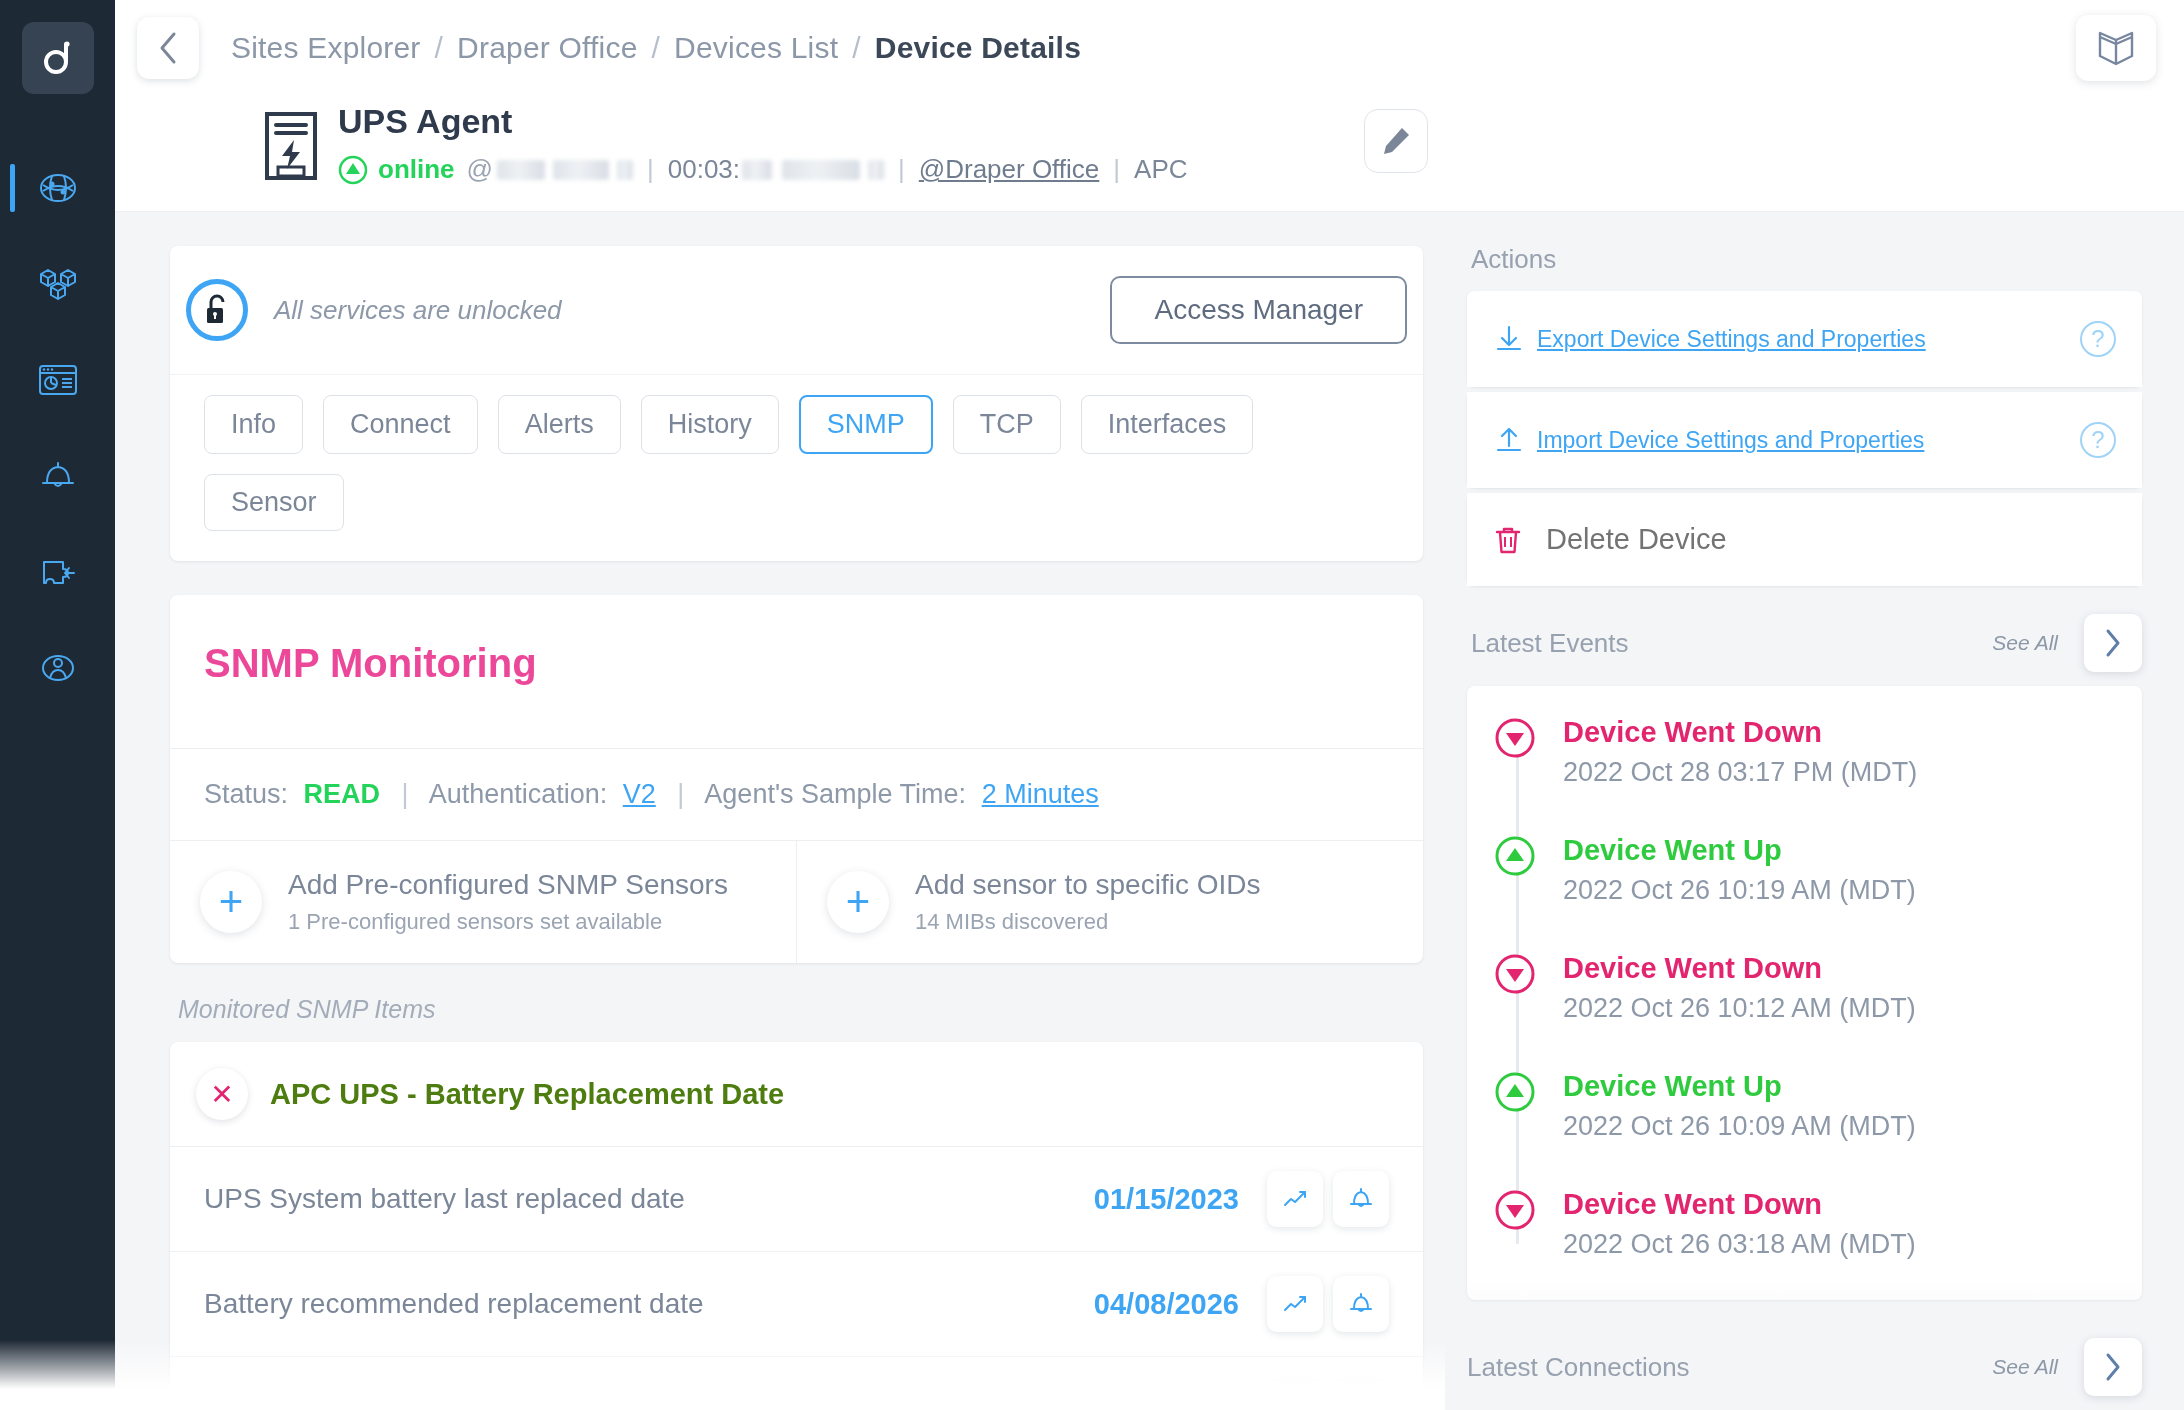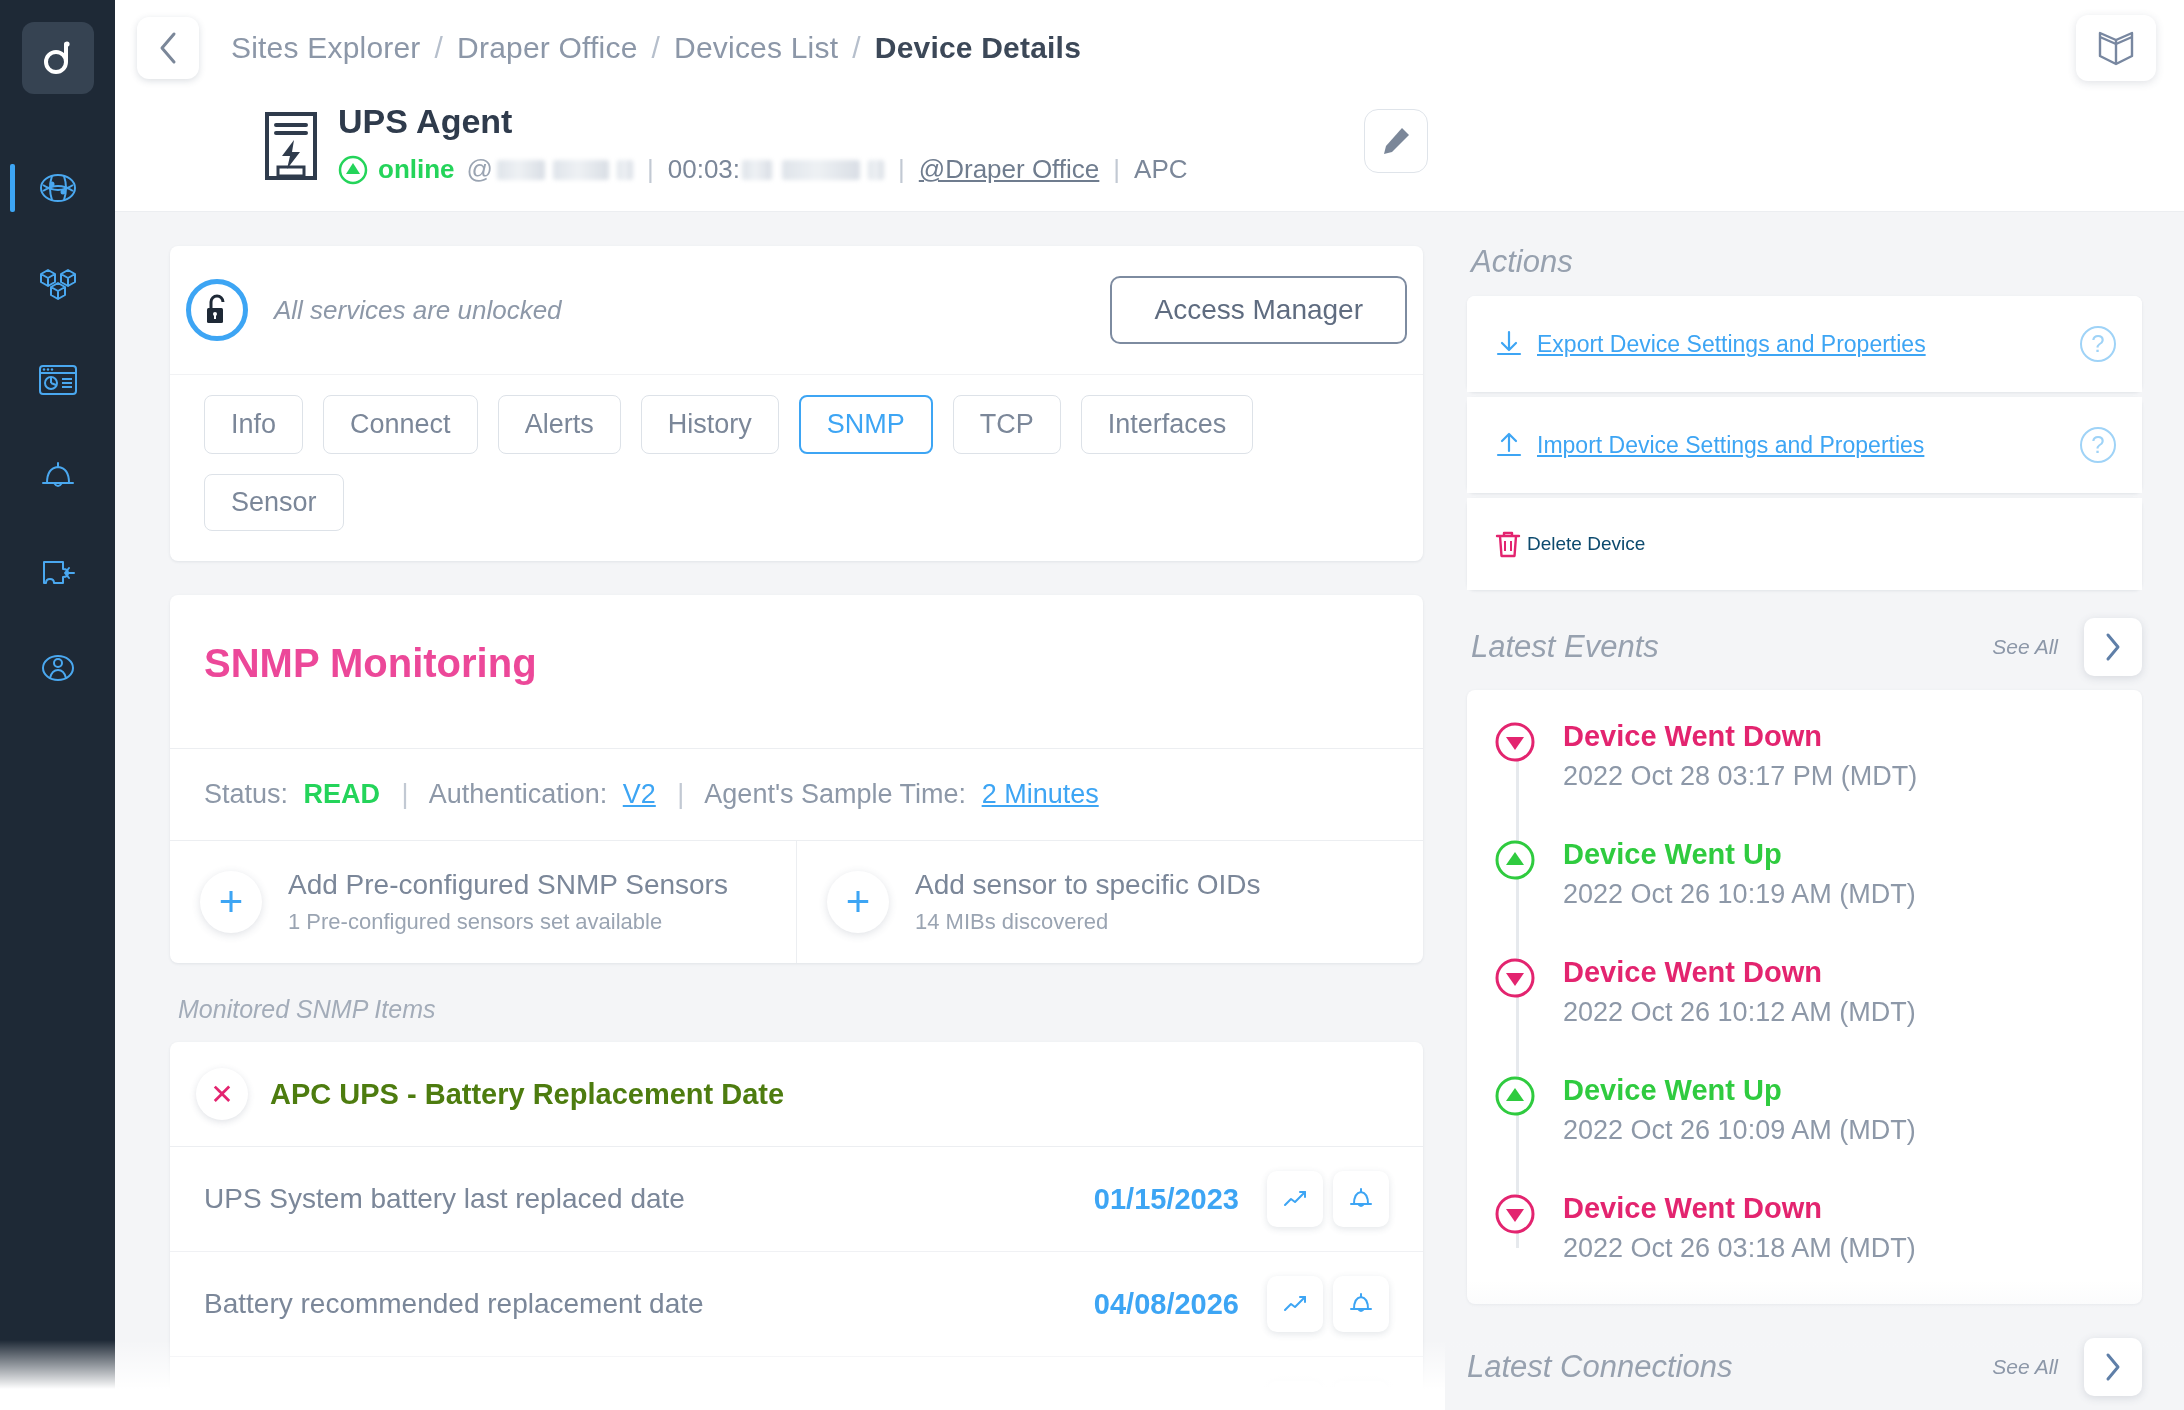--- a/index.html
+++ b/index.html
@@ -174,35 +174,35 @@
   .mon-name { font-size: 28px; color: #7b8799; flex: 1; }
   .mon-val { font-size: 29px; font-weight: bold; color: #3da5f4; margin-right: 18px; }
   .mini-btn {
     width: 56px; height: 56px; border-radius: 10px; background: #fff;
     box-shadow: 0 2px 7px rgba(60,75,100,.14);
     display: flex; align-items: center; justify-content: center;
     margin-left: 10px; cursor: pointer; flex: 0 0 56px;
   }
 
   
-  .sec-label { font-size: 31px; color: #97a1af; font-style: italic; }
+  .sec-label { font-size: 26px; color: #97a1af; }
   .sec-head { display: flex; align-items: center; margin: 8px 0 14px 4px; }
   .sec-head .sec-label { flex: 1; }
   .see-all { font-size: 21px; color: #8c97a8; font-style: italic; cursor: pointer; margin-right: 26px; }
   .chev-btn {
     width: 58px; height: 58px; border-radius: 10px; background: #fff;
     box-shadow: 0 2px 8px rgba(60,75,100,.16);
     display: flex; align-items: center; justify-content: center; cursor: pointer;
     flex: 0 0 58px;
   }
   .act-card { margin-bottom: 5px; }
   .act-row { display: flex; align-items: center; padding: 30px 26px; background: #fff; cursor: pointer; }
   .act-row.first { border-radius: 8px 8px 0 0; }
   .act-link { color: #3da5f4; font-size: 23px; text-decoration: underline; margin-left: 12px; flex: 1; }
-  .act-del { color: #0c4a6e; font-size: 19px; margin-left: 4px; flex: 1; }
+  .act-del { color: #737373; font-size: 29px; margin-left: 23px; flex: 1; }
   .q-mark {
     width: 36px; height: 36px; border-radius: 50%; border: 2px solid #9fd3f7;
     color: #9fd3f7; font-size: 24px; display: flex; align-items: center; justify-content: center;
     cursor: pointer; flex: 0 0 36px;
   }
 
   .ev-card { padding: 30px 0 20px 0; position: relative; }
   .ev-item { display: flex; padding: 0 26px 46px 26px; position: relative; }
   .ev-item:last-child { padding-bottom: 20px; }
   .ev-dot { width: 48px; flex: 0 0 48px; position: relative; z-index: 2; }

